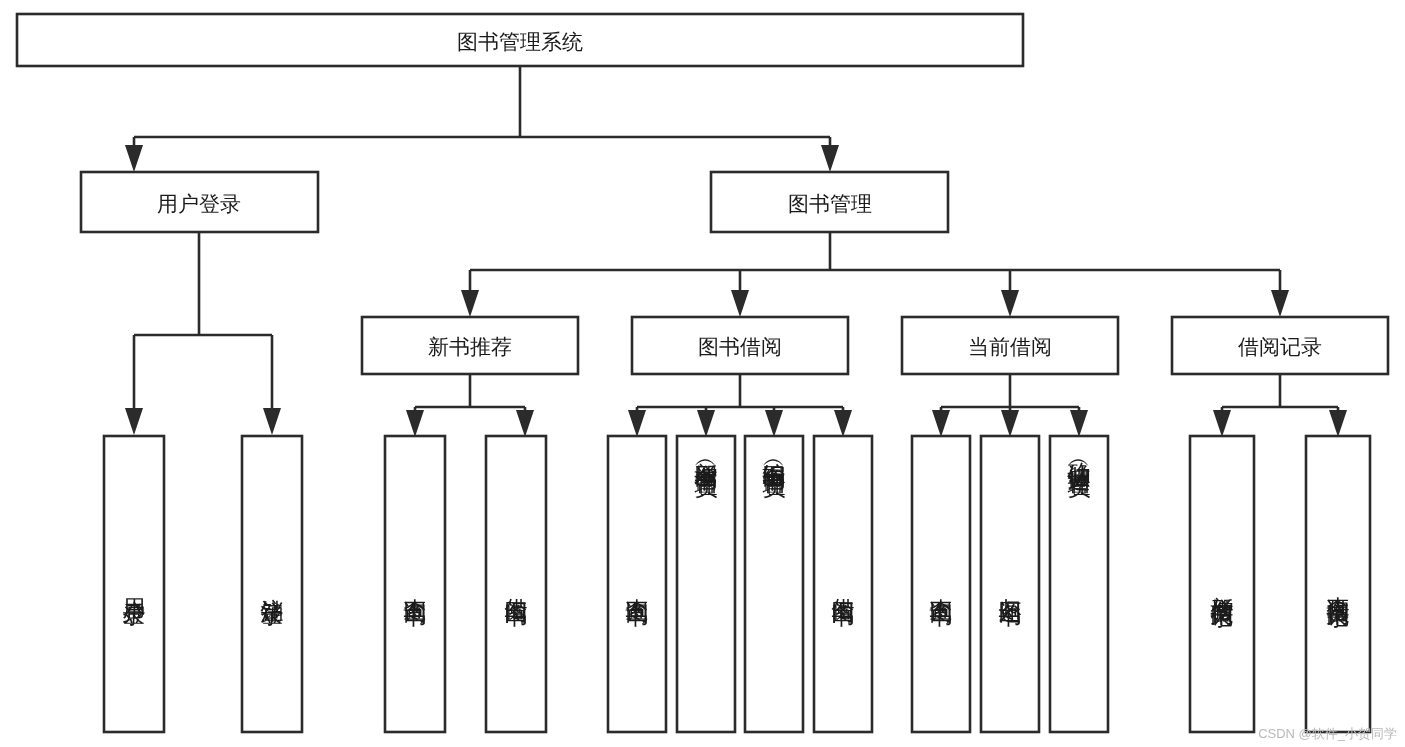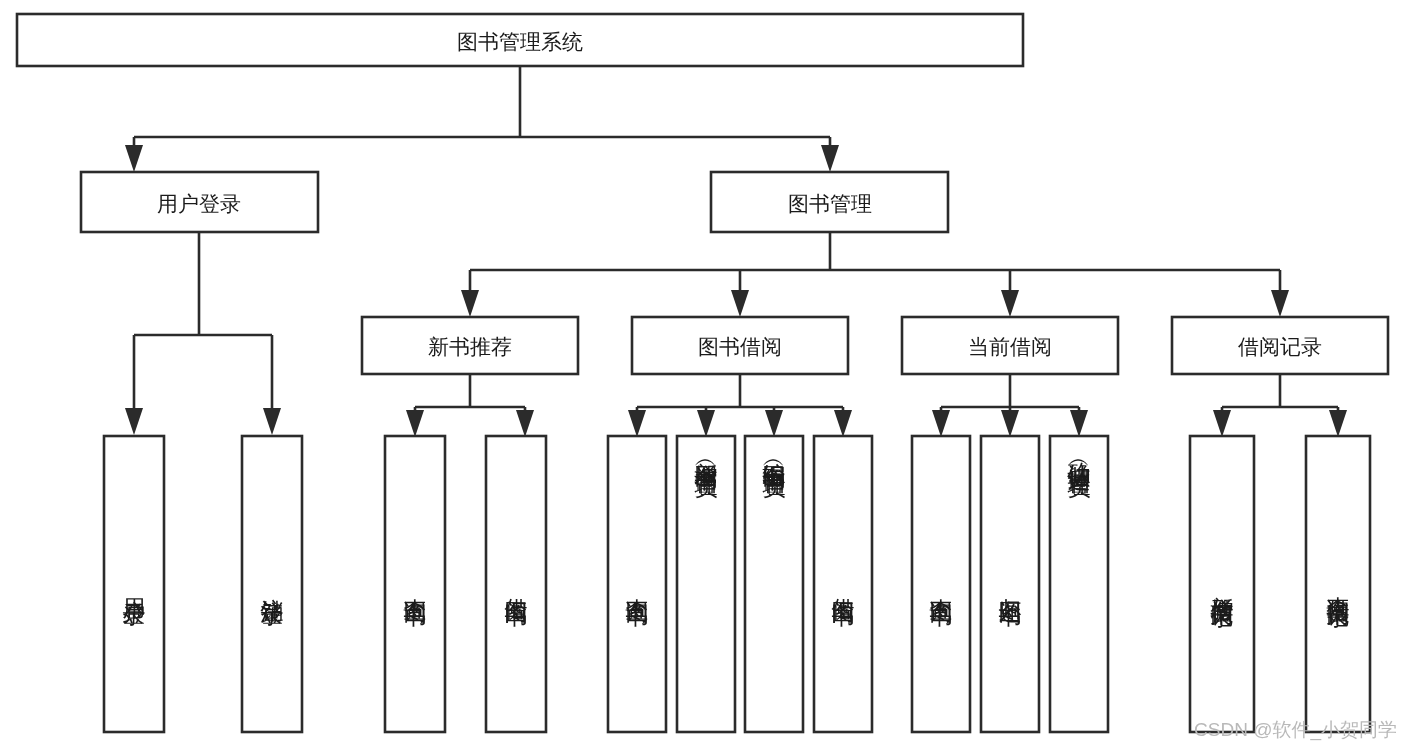--- a/index.html
+++ b/index.html
@@ -61,21 +61,21 @@
     align-items: center;
     justify-content: center;
     white-space: nowrap;
     user-select: none;
   }
   #watermark {
     position: absolute;
     right: 8px;
     bottom: 4px;
     font-family: "Liberation Sans", "DejaVu Sans", sans-serif;
-    font-size: 19px;
+    font-size: 13px;
     color: #b9b9b9;
     white-space: nowrap;
     user-select: none;
   }
 </style>
 </head>
 <body>
 
 <div id="diagram-root">
 

